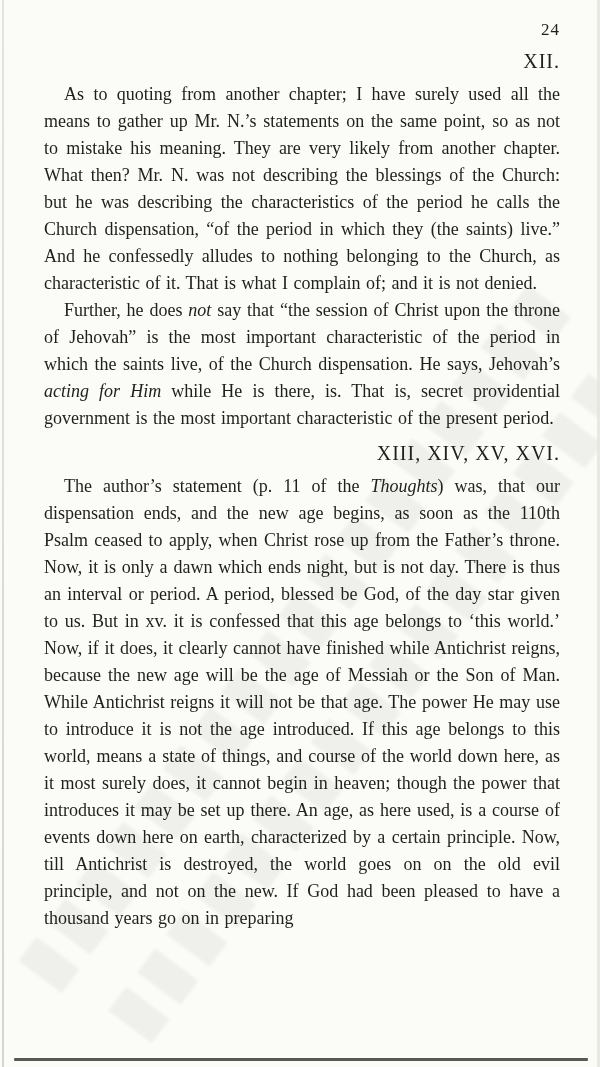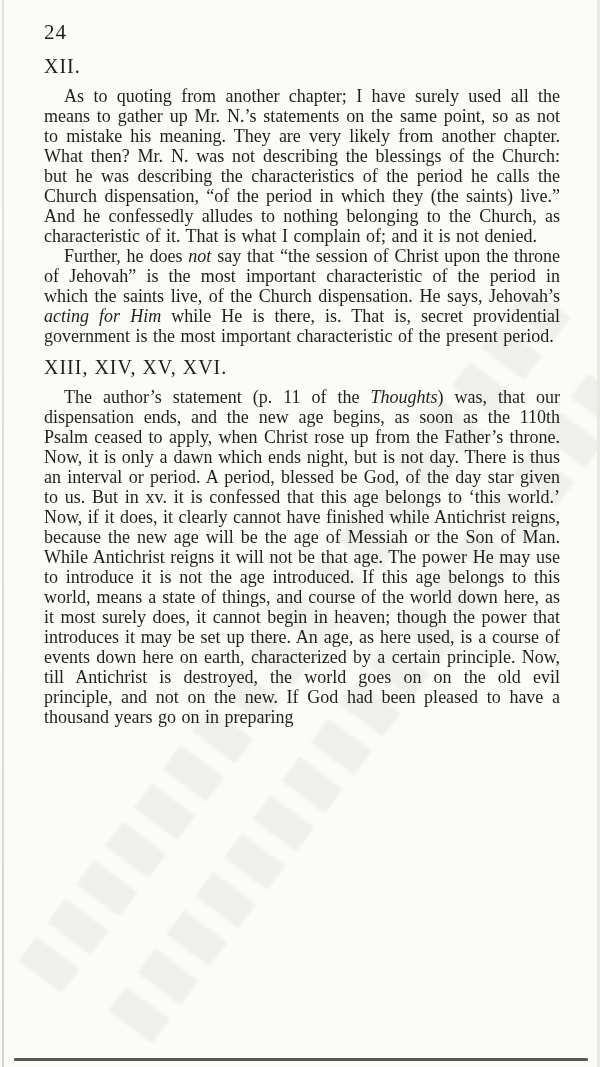--- a/index.html
+++ b/index.html
@@ -13,37 +13,37 @@
     color: #201f1a;
   }
   .page {
     position: absolute;
     inset: 0;
     padding: 20px 40px 0 44px;
     box-sizing: border-box;
     z-index: 2;
   }
   .page-number {
-    text-align: left;
-    font-size: 21px;
+    text-align: right;
+    font-size: 17px;
     letter-spacing: 1px;
     margin-bottom: 4px;
   }
   .heading {
-    text-align: left;
+    text-align: right;
     font-size: 20px;
     letter-spacing: 1px;
     margin: 10px 0 8px 0;
   }
   p {
     margin: 0;
     text-align: justify;
     text-indent: 20px;
     font-size: 18px;
-    line-height: 20px;
+    line-height: 27px;
     word-spacing: 1px;
   }
   em { }
 
   
   .watermark {
     position: absolute;
     inset: 0;
     z-index: 1;
     pointer-events: none;

